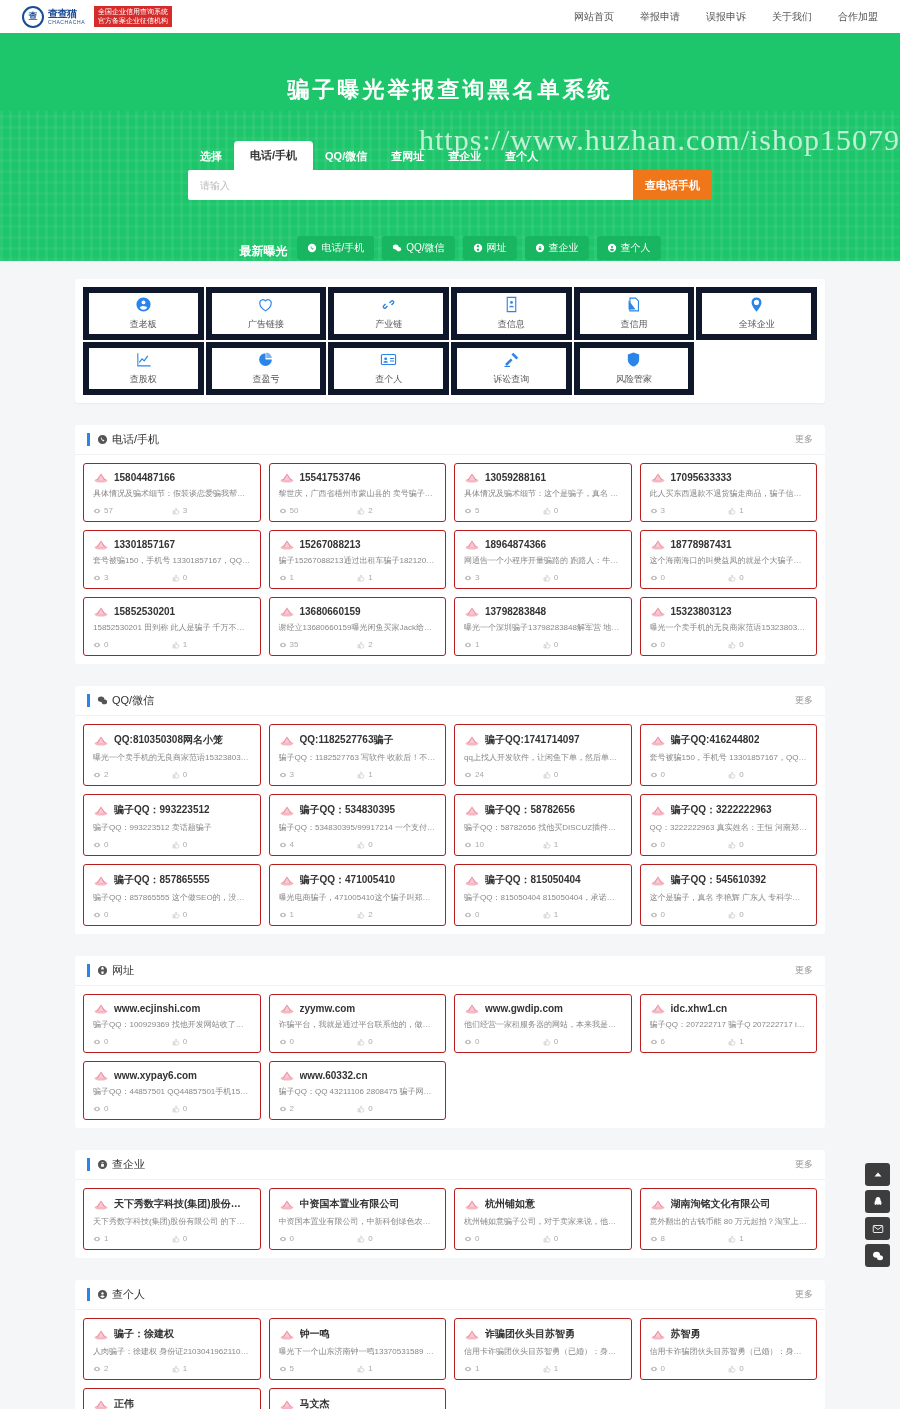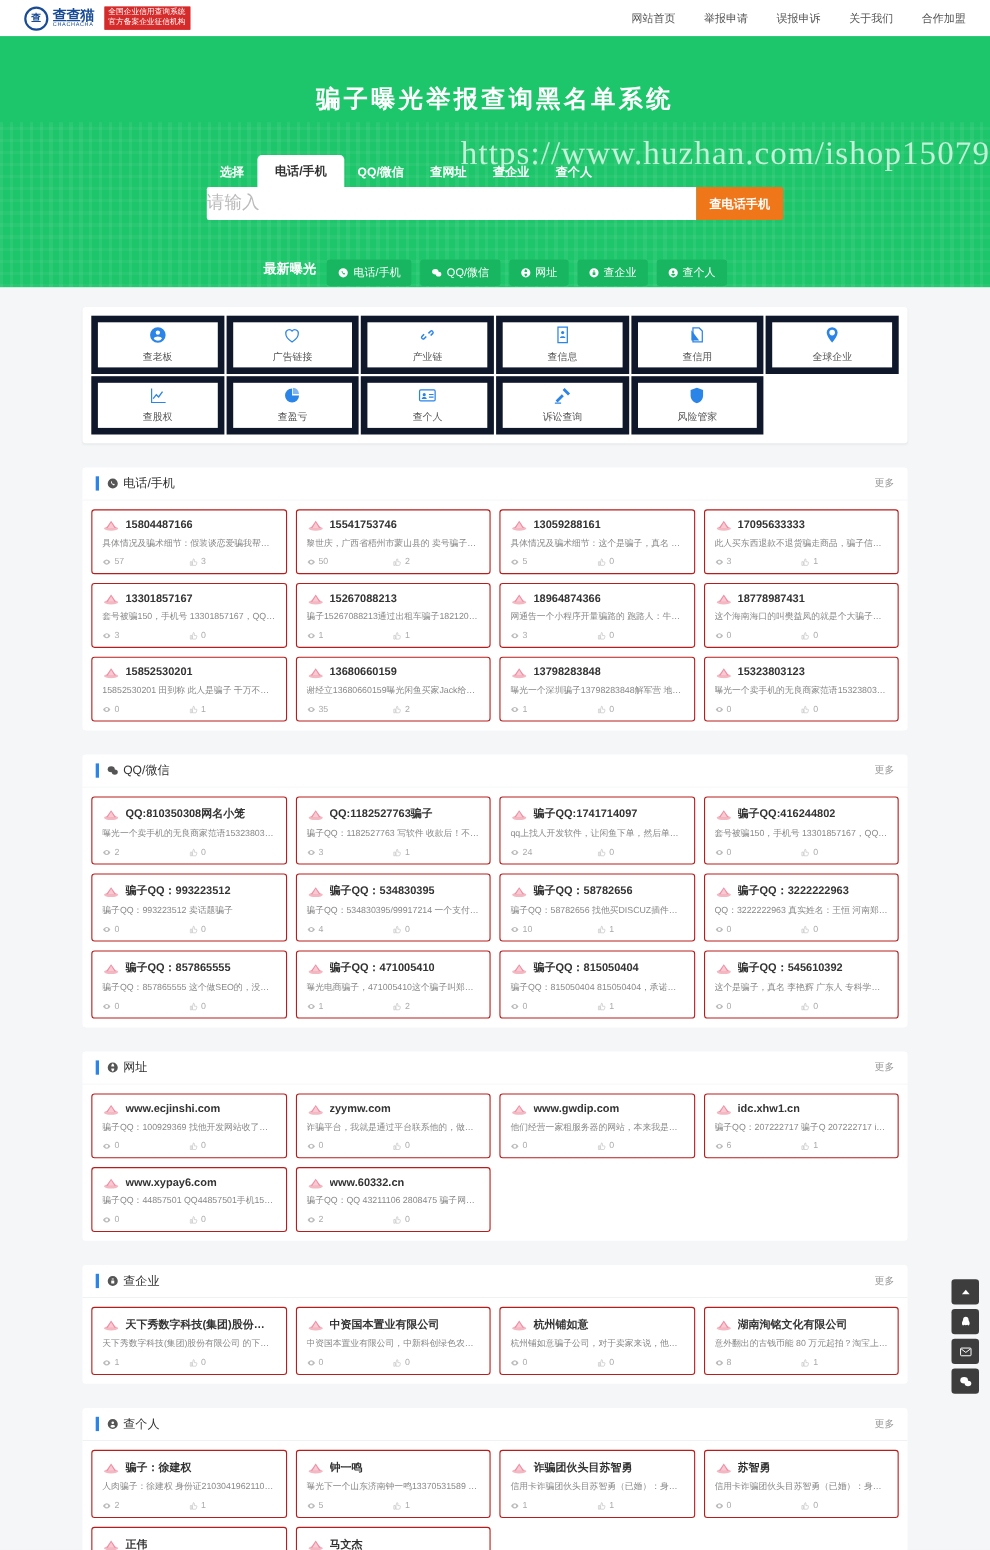--- a/index.html
+++ b/index.html
@@ -12,21 +12,21 @@
   
   .topbar { height: 33px; background:#fff; display:flex; align-items:center; padding:0 22px; }
   .logo { display:flex; align-items:center; gap:4px; }
   .logo-seal {
     width:22px; height:22px; border-radius:50%; border:2px solid #1a4c96;
     display:flex; align-items:center; justify-content:center; position:relative;
     background:#fff;
   }
   .logo-seal span { font-size:9px; color:#1a4c96; font-weight:bold; line-height:1; }
   .logo-words { display:flex; flex-direction:column; line-height:1; }
-  .logo-cn { font-size:13px; font-weight:bold; color:#1a4c96; letter-spacing:-.5px; }
+  .logo-cn { font-size:10px; font-weight:bold; color:#1a4c96; letter-spacing:-.5px; }
   .logo-en { font-size:5px; color:#1a4c96; letter-spacing:.6px; margin-top:1px; }
   .logo-red {
     border:1px solid #d62b2b; color:#d62b2b; margin-left:5px;
     padding:1px 3px; line-height:1.25; background:#d62b2b;
   }
   .logo-red div { font-size:7px; color:#fff; white-space:nowrap; }
   .topnav { margin-left:auto; display:flex; gap:26px; }
   .topnav a { font-size:10px; color:#555; text-decoration:none; }
 
   
@@ -55,29 +55,29 @@
     font-size:30px; color:rgba(255,255,255,.72); letter-spacing:1px;
     z-index:3; pointer-events:none; white-space:nowrap;
   }
   .tabs { display:flex; align-items:flex-end; padding-left:188px; margin-top:36px; }
   .tab {
     font-size:11px; color:#fff; font-weight:bold; padding:6px 12px; cursor:pointer;text-align:center;
   }
   .tab.sel { background:#fff; color:#333; border-radius:4px 4px 0 0; padding:7px 16px; }
   .searchbar { display:flex; margin:0 188px 0 188px; height:30px; }
   .searchbar input {
-    flex:1; border:none; outline:none; padding:0 0; font-size:16px; color:#333;
+    flex:1; border:none; outline:none; padding:0 12px; font-size:10px; color:#333;
     background:#fff; border-radius:2px 0 0 2px;
   }
   .searchbar input::placeholder { color:#bbb; }
   .searchbtn {
     background:#f0761a; color:#fff; border:none; font-size:11px; font-weight:bold;
     padding:0 12px; cursor:pointer; border-radius:0 2px 2px 0;
   }
-  .latest { display:flex; align-items:flex-start; justify-content:center; gap:8px; margin-top:36px; }
+  .latest { display:flex; align-items:flex-end; justify-content:center; gap:8px; margin-top:36px; }
   .latest-label { color:#fff; font-size:12px; font-weight:bold; margin-right:2px; }
   .chip {
     background:#18b660; color:#fff; font-size:10px; padding:5px 10px; border-radius:3px;
     display:flex; align-items:center; gap:4px; cursor:pointer;
   }
   .chip svg { width:10px; height:10px; fill:#fff; }
 
   
   .features {
     width:750px; margin:18px auto 0; background:#fff; border-radius:3px;

